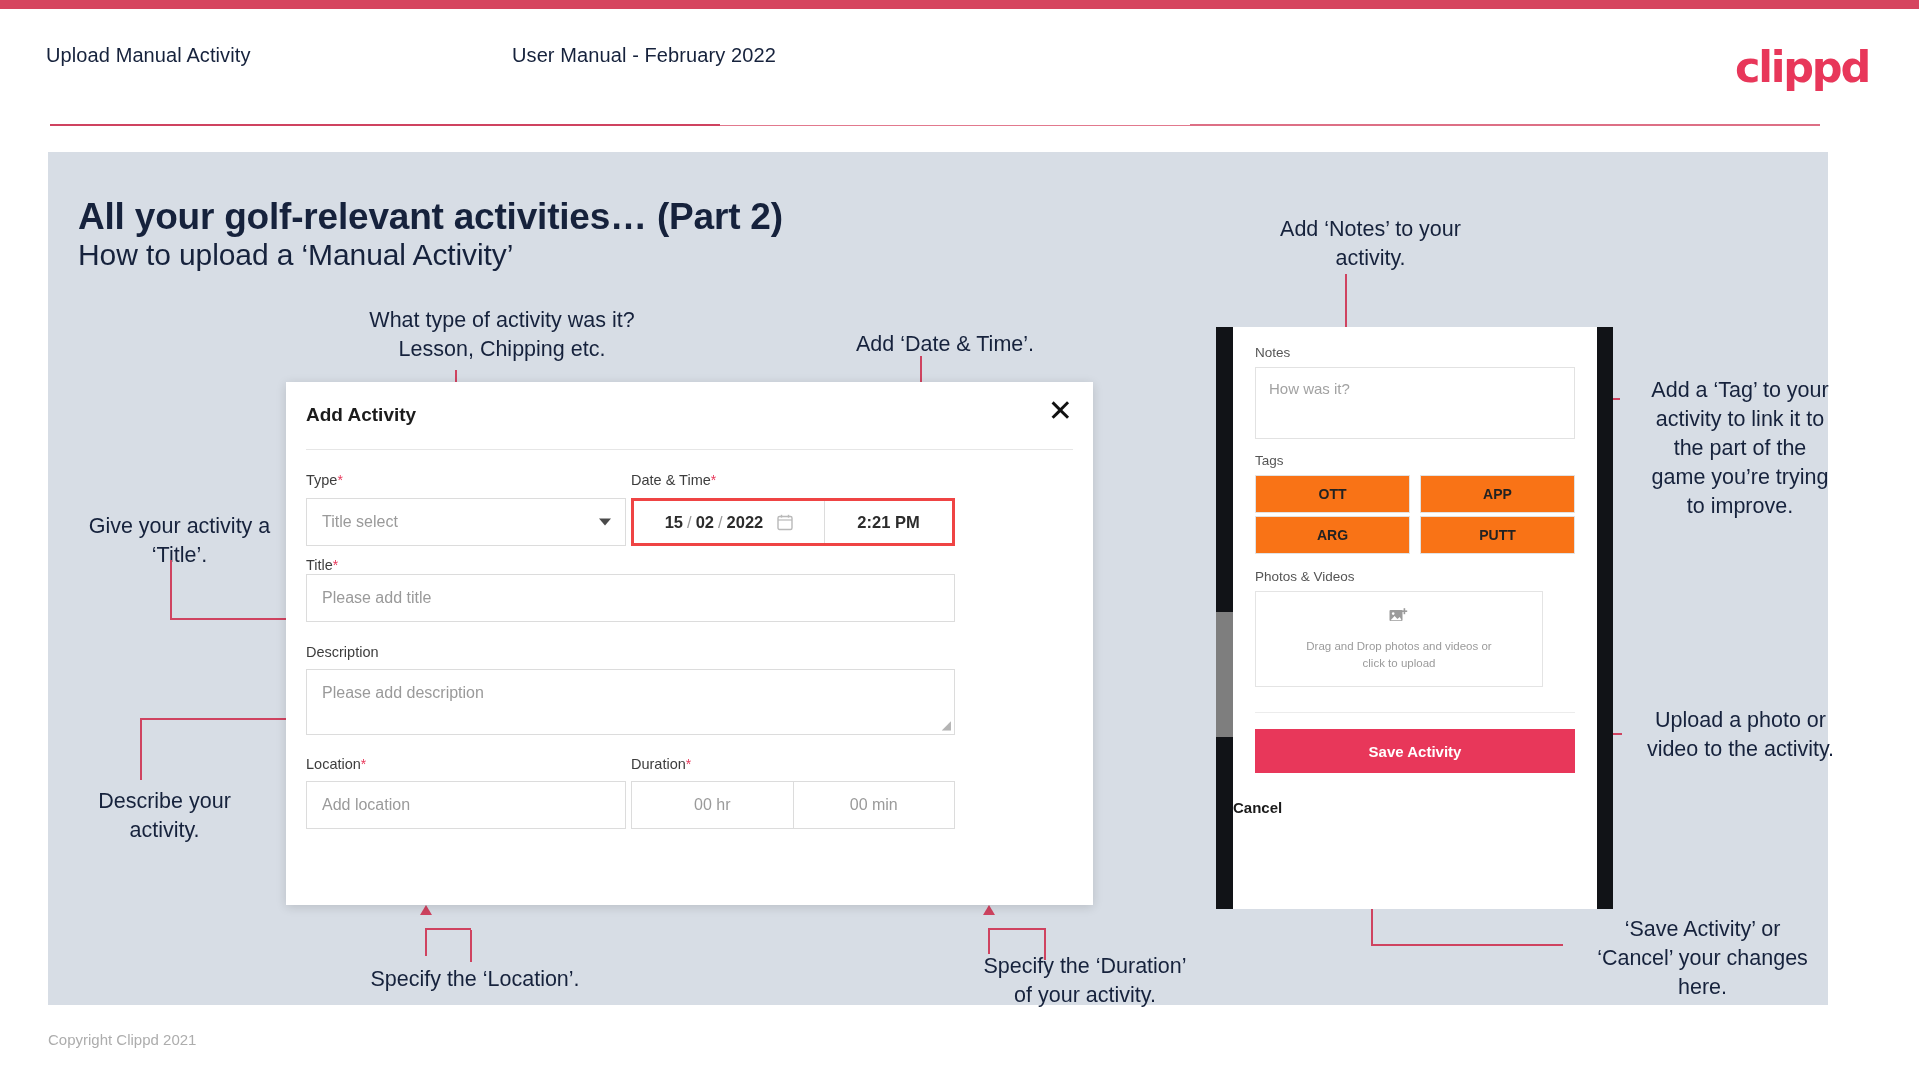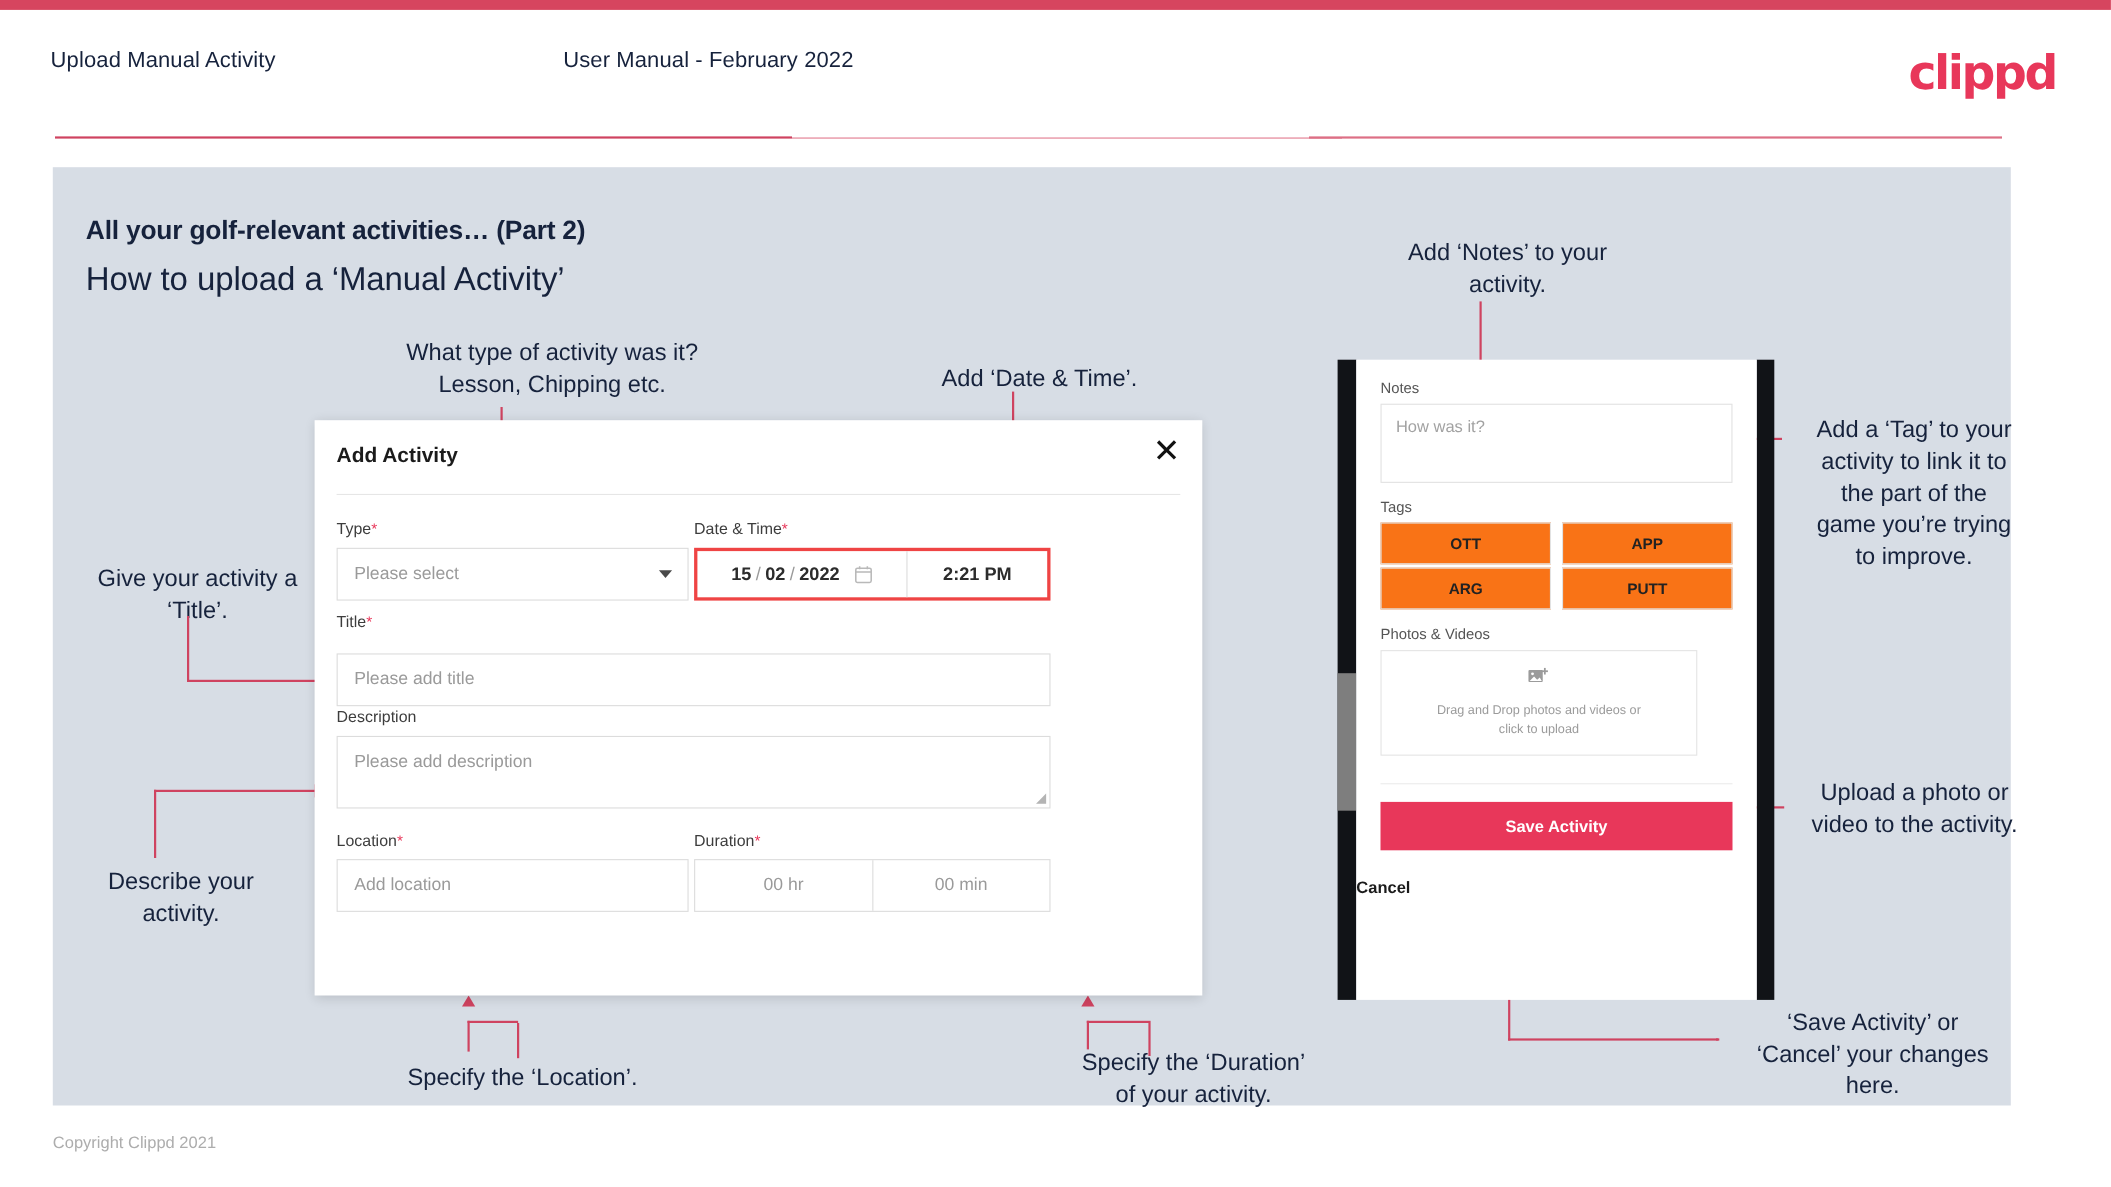--- a/index.html
+++ b/index.html
@@ -40,21 +40,21 @@
 
   
   .panel {
     position:absolute; left:48px; top:152px; width:1780px; height:853px;
     background:#d7dde5;
   }
 
   
   .h1 {
     position:absolute; left:78px; top:196px;
-    font-size:24px; font-weight:700; color:#16223c; letter-spacing:-.2px;
+    font-size:37px; font-weight:700; color:#16223c; letter-spacing:-.2px;
   }
   .h2 {
     position:absolute; left:78px; top:238px;
     font-size:30px; font-weight:400; color:#16223c; letter-spacing:-.1px;
   }
 
   
   .note {
     position:absolute; color:#16223c; font-size:21.5px; line-height:29px;
     text-align:center; white-space:pre-line;
@@ -268,21 +268,21 @@
 
   <div class="dialog">
     <div class="dlg-title">Add Activity</div>
     <div class="dlg-close">✕</div>
     <div class="dlg-rule"></div>
 
     <div class="fld-label" style="left:20px; top:90px;">
       <span>Type</span><span class="req">*</span>
     </div>
     <div class="inp" style="left:20px; top:116px; width:320px; height:48px;">
-      <span class="ph">Please select</span>
+      <span class="ph">Title select</span>
       <span class="chev"></span>
     </div>
 
     <div class="fld-label" style="left:345px; top:90px;">
       <span>Date &amp; Time</span><span class="req">*</span>
     </div>
     <div class="dtbox" style="left:345px; top:116px; width:324px; height:48px;">
       <div class="dt-date" style="flex:0 0 190px;">
         <span>15</span>
         <span class="sep">/</span>
@@ -297,21 +297,21 @@
             <line x1="11.5" y1="0.8" x2="11.5" y2="3.6" stroke="#b9b9b9" stroke-width="1.4"></line>
           </svg>
         </span>
       </div>
       <div class="dt-time">2:21 PM</div>
     </div>
 
     <div class="fld-label" style="left:20px; top:175px;">
       <span>Title</span><span class="req">*</span>
     </div>
-    <div class="inp" style="left:20px; top:212px; width:649px; height:48px;">
+    <div class="inp" style="left:20px; top:192px; width:649px; height:48px;">
       <span class="ph">Please add title</span>
     </div>
 
     <div class="fld-label" style="left:20px; top:262px;">
       <span>Description</span>
     </div>
     <div class="textarea" style="left:20px; top:287px; width:649px; height:66px;">
       <span>Please add description</span>
       <span class="ta-grip">◢</span>
     </div>

